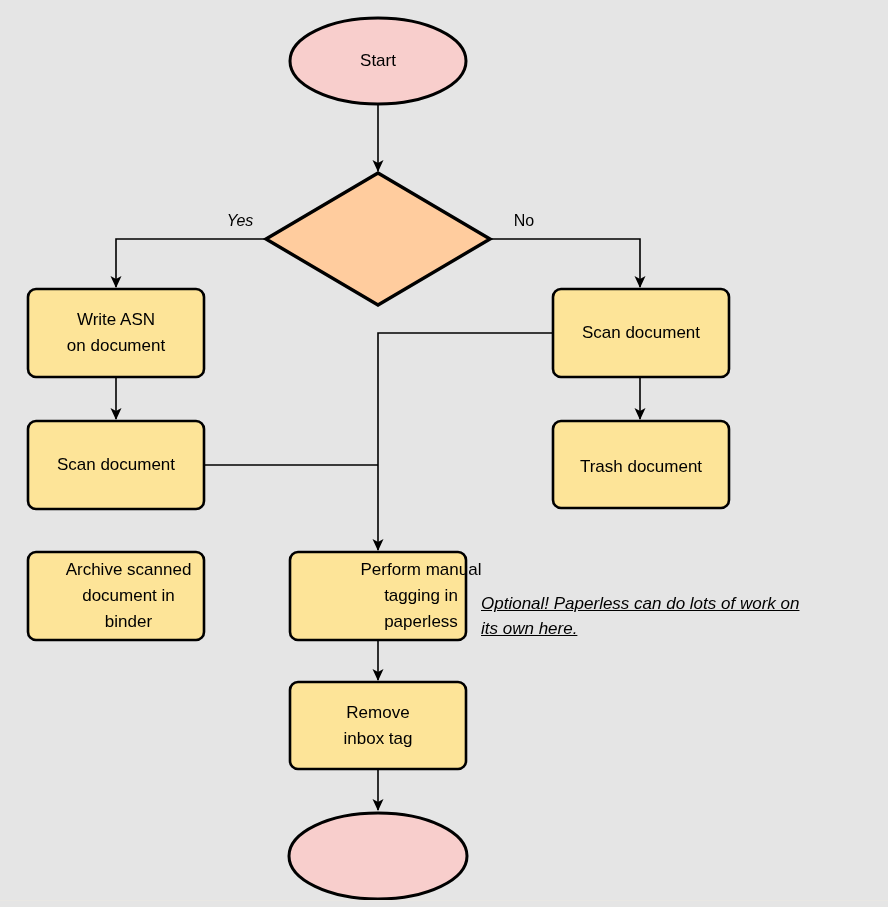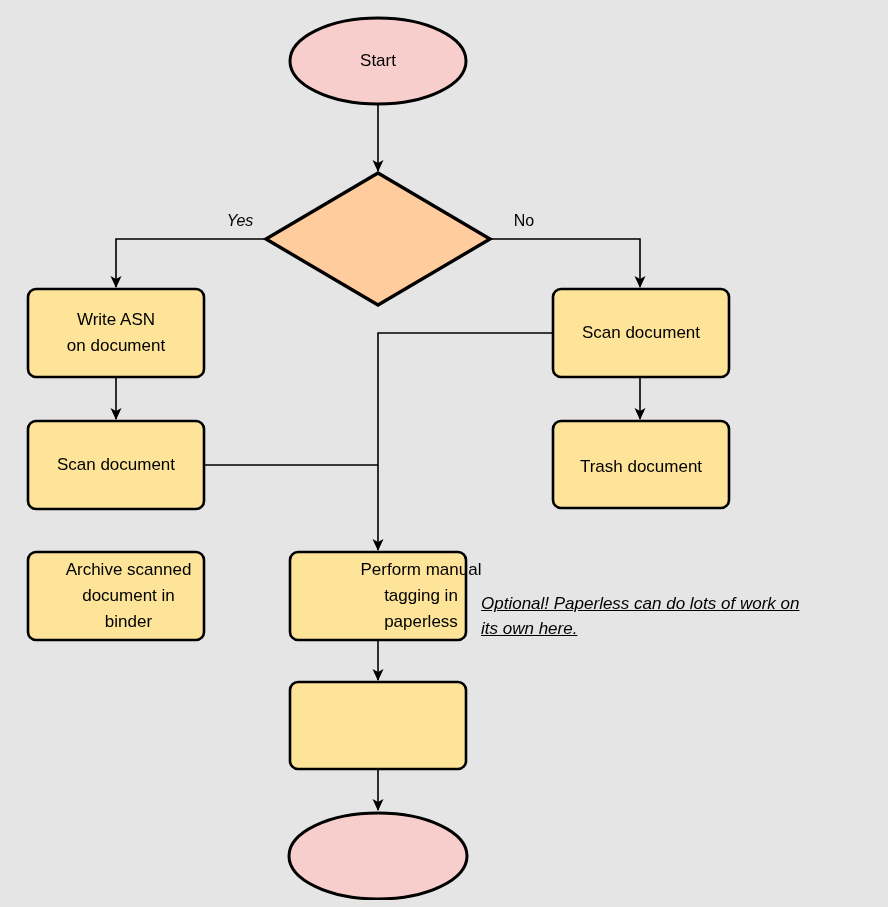--- a/index.html
+++ b/index.html
@@ -107,20 +107,22 @@
 on document</div>
   <div class="lbl" style="left:28px; top:421px; width:176px; height:88px;">Scan document</div>
   <div class="lbl" style="left:28px; top:552px; width:201px; height:88px;">Archive scanned
 document in
 binder</div>
   <div class="lbl" style="left:553px; top:289px; width:176px; height:88px;">Scan document</div>
   <div class="lbl" style="left:553px; top:421px; width:176px; height:91px;text-align:right;">Trash document</div>
   <div class="lbl" style="left:290px; top:552px; width:176px; height:88px;margin-left:43px;">Perform manual
 tagging in
 paperless</div>
+  <div class="lbl" style="left:290px; top:682px; width:176px; height:87px;">Remove
+inbox tag</div>
 
   <div class="lbl edge-lbl" style="left:210px; top:210px; width:60px; height:22px;font-style:italic;">Yes</div>
   <div class="lbl edge-lbl" style="left:494px; top:210px; width:60px; height:22px;">No</div>
 
   <div class="note">Optional! Paperless can do lots of work on
 its own here.</div>
 
   <div class="bottom-line"></div>
 
 </div>

